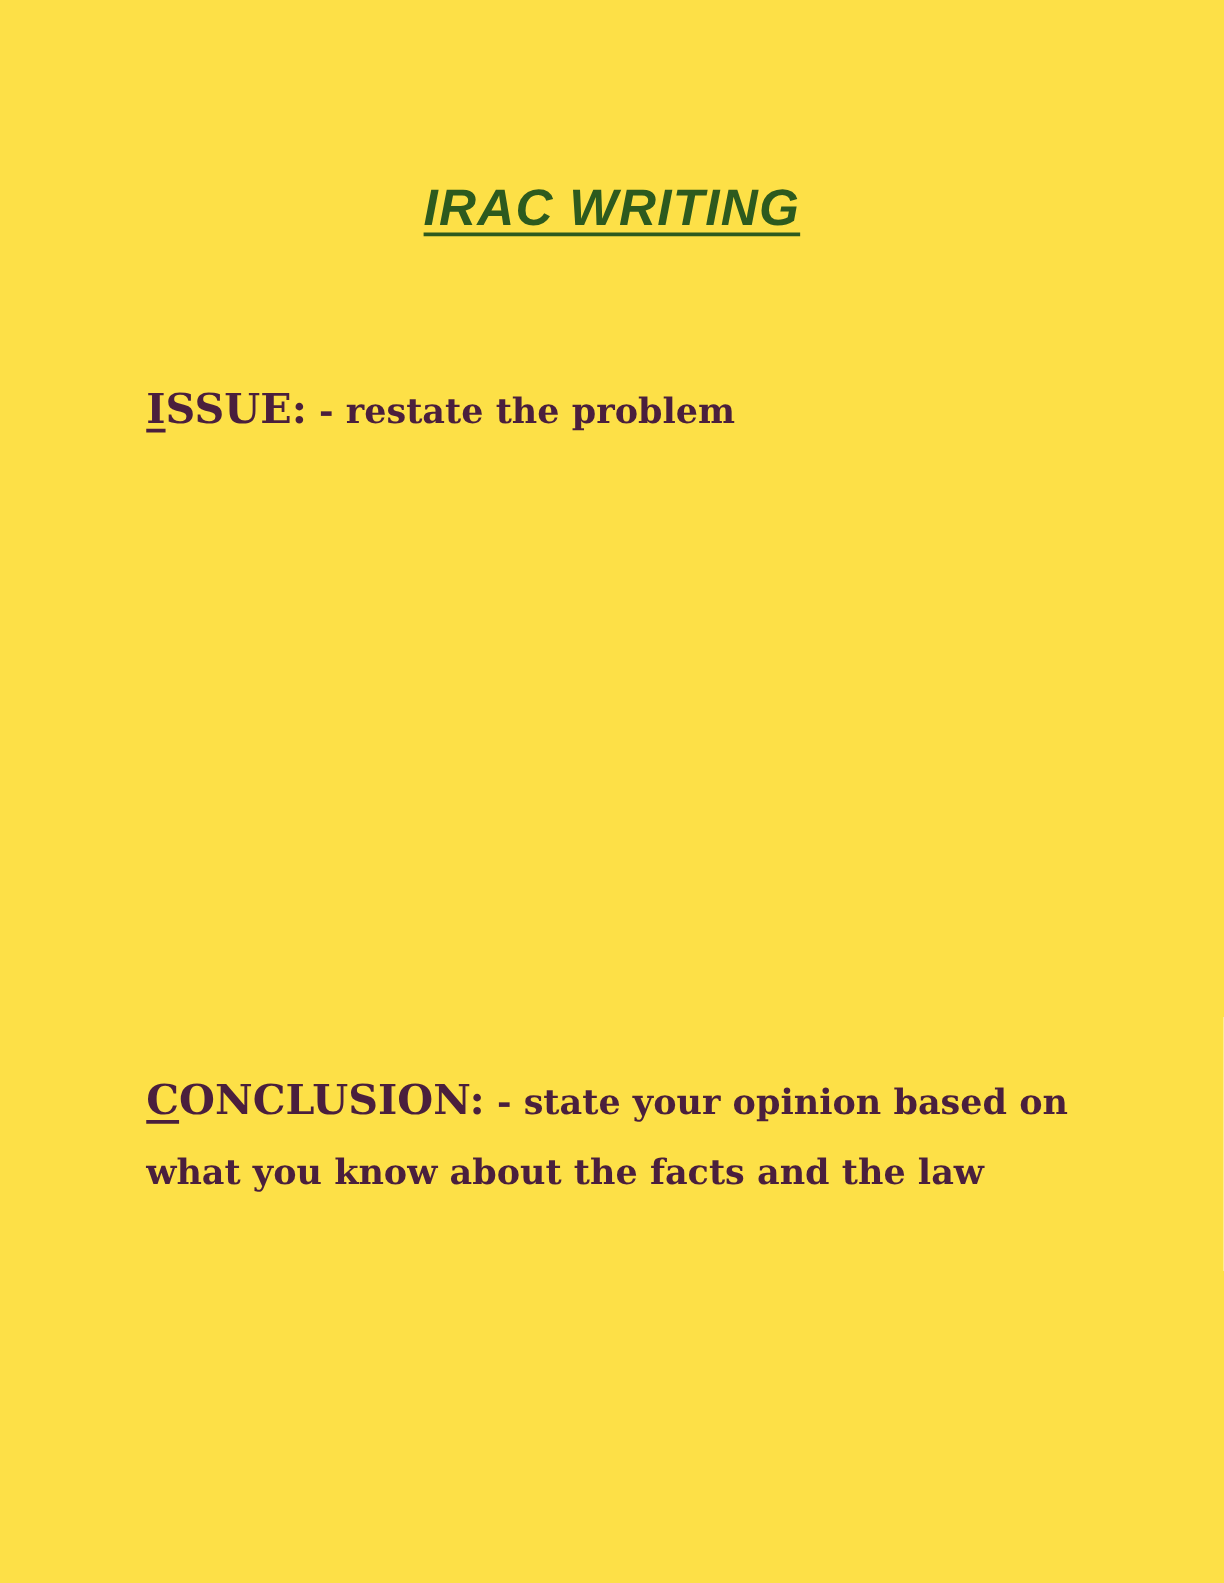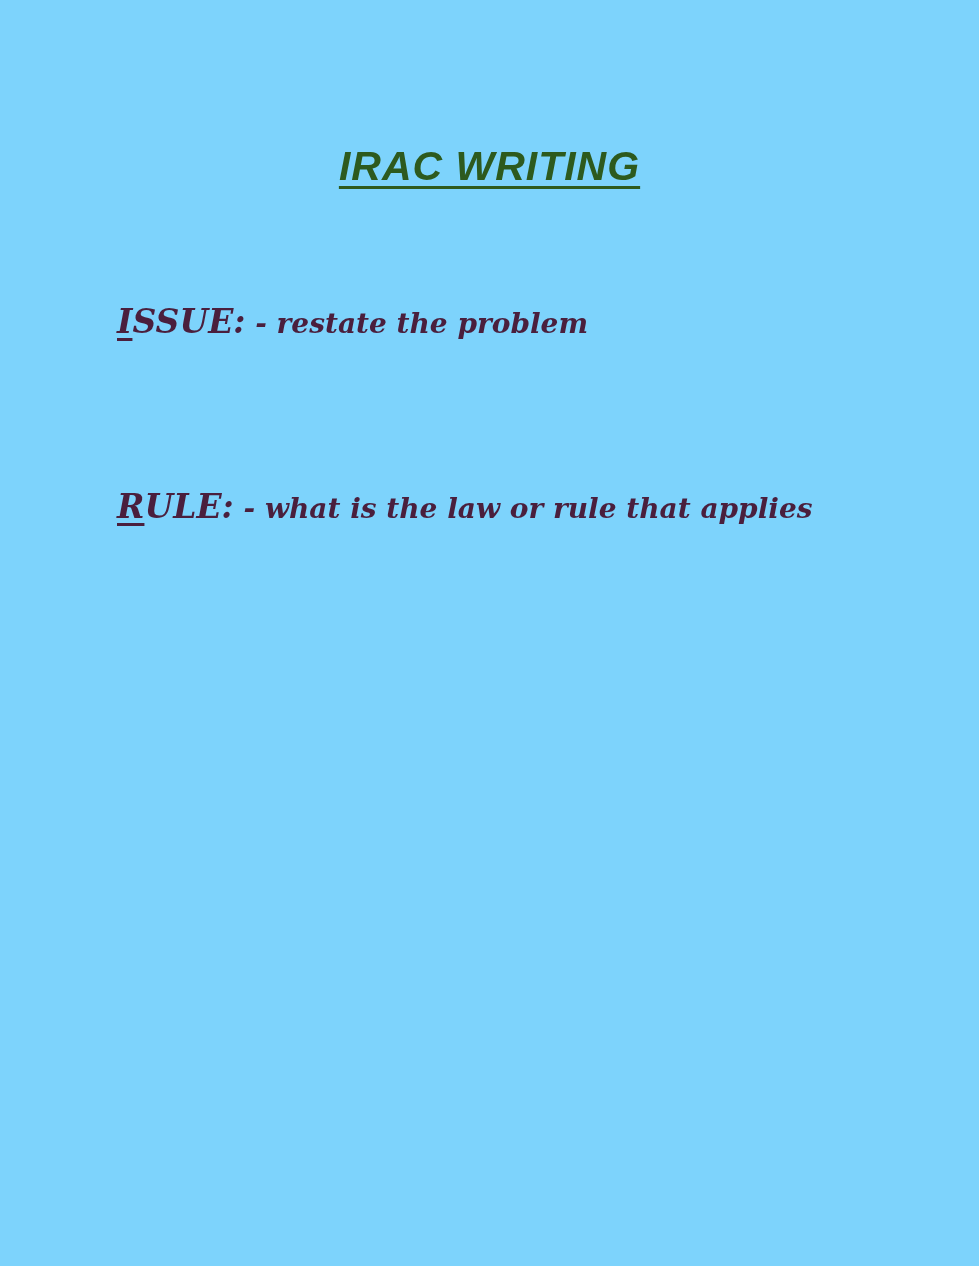--- a/index.html
+++ b/index.html
@@ -4,21 +4,21 @@
 <style>
   html, body {
     margin: 0;
     padding: 0;
     background: #ffffff;
   }
   .page {
     position: relative;
     width: 979px;
     height: 1266px;
-    background: #7dd3fc;
+    background: #fde047;
     overflow: hidden;
     font-family: "DejaVu Serif", serif;
   }
   .doc-title {
     position: absolute;
     top: 116px;
     left: 0;
     width: 100%;
     text-align: center;
     font-family: "Liberation Sans", sans-serif;
@@ -32,22 +32,21 @@
     text-decoration: underline;
     text-decoration-thickness: 3px;
     text-underline-offset: 6px;
   }
   .section {
     position: absolute;
     left: 117px;
     width: 768px;
     color: #4a1f3d;
     font-weight: bold;
-    font-style: italic;
-    line-height: 42px;
+    line-height: 52px;
   }
   .section .heading {
     font-size: 33px;
   }
   .section .initial {
     text-decoration: underline;
     text-decoration-thickness: 3px;
     text-underline-offset: 5px;
   }
   .section .desc {
@@ -60,17 +59,17 @@
 </style>
 </head>
 <body>
 
 <div class="page">
 
   <h1 class="doc-title"><span class="underlined">IRAC WRITING</span></h1>
 
   <p class="section sec-issue"><span class="heading"><span class="initial">I</span><span>SSUE:</span></span><span class="desc"> <span>- restate the problem</span></span></p>
 
-  <p class="section sec-rule"><span class="heading"><span class="initial">R</span><span>ULE:</span></span><span class="desc"> <span>- what is the law or rule that applies</span></span></p>
 
 
+  <p class="section sec-conclusion"><span class="heading"><span class="initial">C</span><span>ONCLUSION:</span></span><span class="desc"> <span>- state your opinion based on what you know about the facts and the law</span></span></p>
 
 </div>
 
 </body></html>

